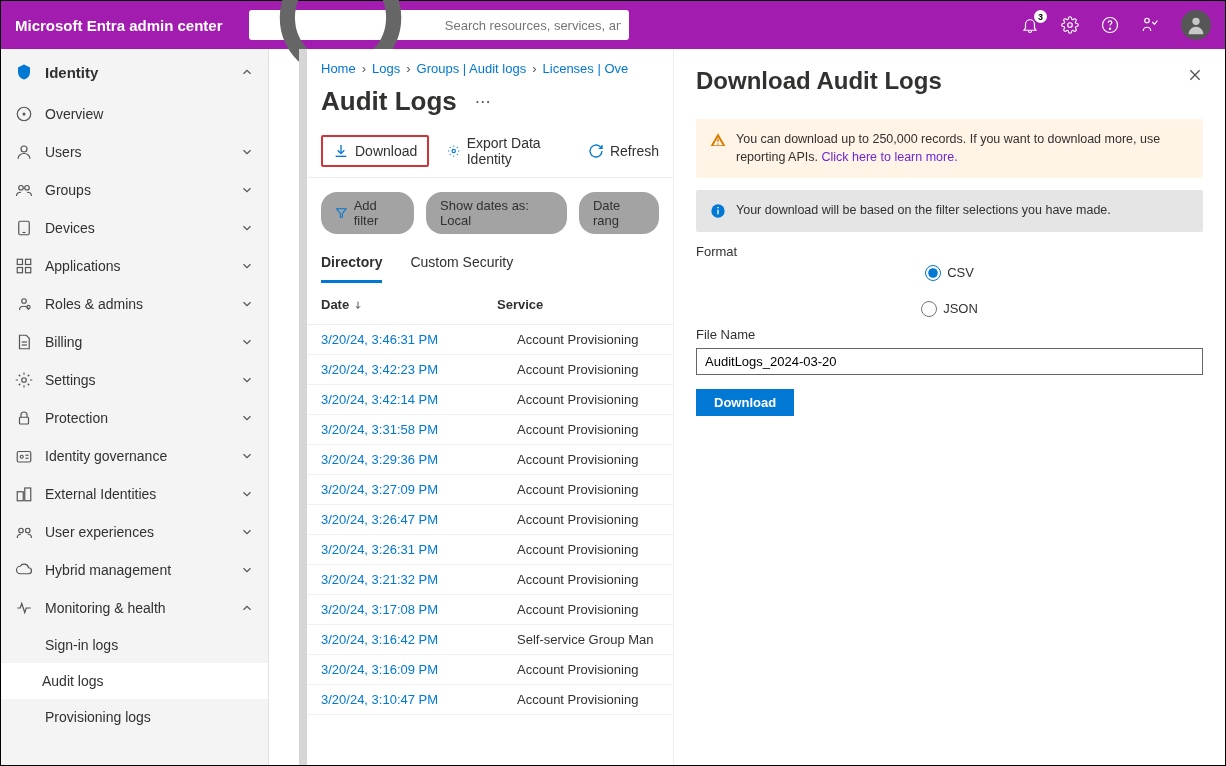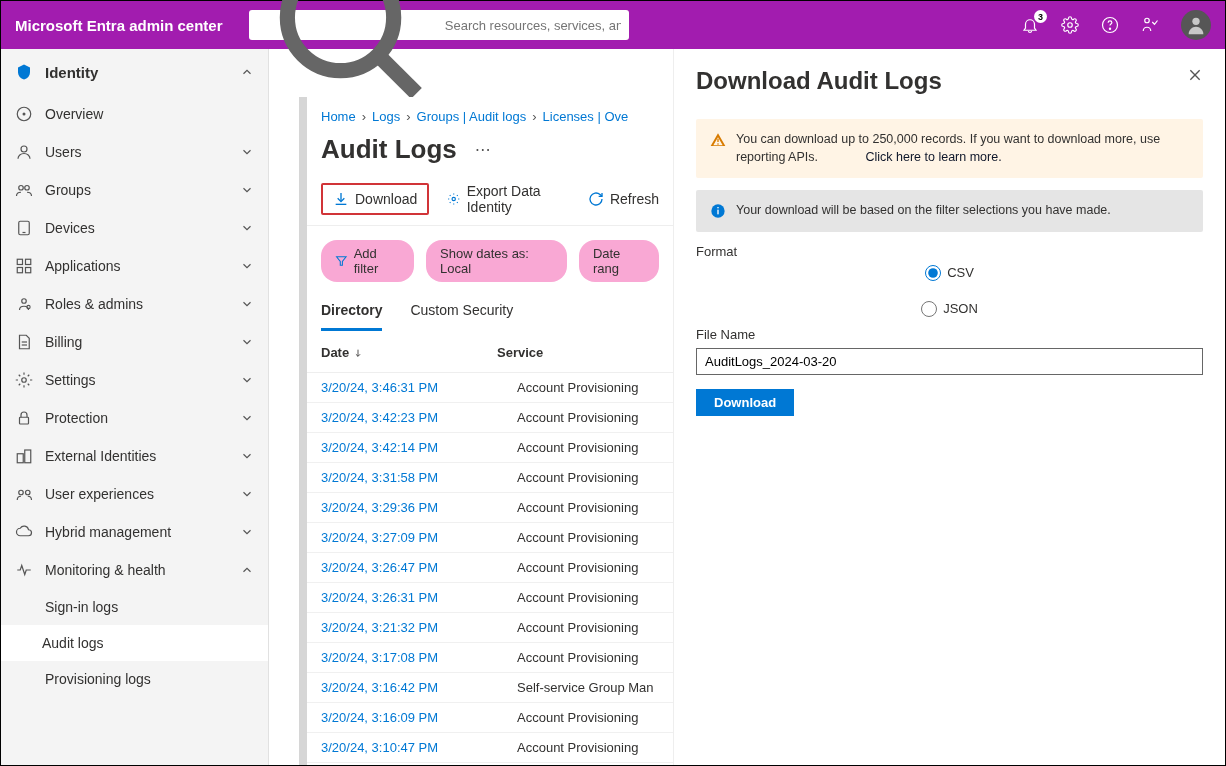--- a/index.html
+++ b/index.html
@@ -25,56 +25,56 @@
 .side-group { display: flex; align-items: center; padding: 10px 14px; gap: 12px; cursor: pointer; }
 .side-group.top { font-weight: 600; font-size: 15px; padding-top: 14px; padding-bottom: 14px; }
 .side-group .icn { width: 18px; height: 18px; color: #555; flex-shrink: 0; }
 .side-group .label { flex: 1; }
 .side-group .chev { color: #555; }
 .side-sub { padding-left: 44px; padding-top: 10px; padding-bottom: 10px; cursor: pointer; color: #323130; }
 .side-sub.active { border-left: 3px solid #0078d4; margin-left: -3px; font-weight: 400; padding-left: 41px; background: #fff; }
 
 
 .main { flex: 1; position: relative; overflow: hidden; display: flex; }
-.content { width: 374px; border-left: 8px solid #d6d6d6; padding: 10px 0 0 0; overflow: hidden; background:#fff; flex-shrink: 0; margin-top: 48px;}
+.content { width: 374px; border-left: 8px solid #d6d6d6; padding: 10px 0 0 0; overflow: hidden; background:#fff; flex-shrink: 0;}
 .breadcrumb { padding: 2px 0 10px 14px; font-size: 13px; color: #0078d4; display: flex; gap: 6px; align-items: center; flex-wrap: nowrap; overflow: hidden; }
 .breadcrumb .sep { color: #555; }
 .breadcrumb a { color: #0078d4; text-decoration: none; cursor:pointer; }
 .pgtitle-row { display:flex; align-items:center; gap:18px; padding-left:14px; }
 .pgtitle { font-size: 26px; font-weight: 600; color: #323130; padding-bottom: 14px; }
 .ellipsis { color:#555; font-size:16px; padding-bottom:14px; cursor:pointer; }
 
 .toolbar { display:flex; align-items:center; gap:18px; padding: 4px 14px 10px 14px; border-bottom:1px solid #eee; }
 .tool { display:flex; align-items:center; gap:6px; font-size:14px; color:#323130; cursor:pointer; }
 .tool.dl { border:2px solid #d13438; padding:6px 10px; border-radius:2px; }
 .tool .ticn { width:16px; height:16px; color:#0078d4; }
 
 .filters { display:flex; gap:12px; padding:14px; }
-.pill { background:#f9a8d4; border-radius:16px; padding:6px 14px; font-size:13px; color:#323130; display:flex; align-items:center; gap:6px; cursor:pointer; }
+.pill { background:#a3a3a3; border-radius:16px; padding:6px 14px; font-size:13px; color:#323130; display:flex; align-items:center; gap:6px; cursor:pointer; }
 .pill .picn { color:#0078d4; width:14px; height:14px; }
 
 .tabs { display:flex; padding:0 14px; gap:28px; border-bottom:0; }
 .tab { font-size:14px; padding:6px 0 10px 0; color:#323130; cursor:pointer; }
 .tab.active { font-weight:600; border-bottom:3px solid #0078d4; }
 
 .tablehead { display:flex; padding:14px 14px 12px 14px; font-size:13px; color:#323130; font-weight:600; border-bottom:1px solid #eee; }
 .col-date { width: 176px; display:flex; align-items:center; gap:4px; }
 .col-service { flex:1; }
 .row { display:flex; padding:7px 14px; border-bottom:1px solid #f0f0f0; font-size:13px; }
 .row .date { width:196px; color:#0078d4; cursor:pointer; }
 .row .svc { flex:1; color:#323130; white-space:nowrap; overflow:hidden; text-overflow:clip; }
 
 
 .flyout { flex:1; background:#fff; border-left:1px solid #eee; padding:18px 22px; overflow-y:auto; }
 .fly-hd { display:flex; align-items:flex-start; justify-content:space-between; margin-bottom:24px; }
 .fly-title { font-size:24px; font-weight:600; color:#323130; }
 .banner { padding:12px 14px; border-radius:2px; font-size:12.5px; color:#323130; display:flex; gap:10px; margin-bottom:12px; line-height:1.4; }
 .banner.warn { background:#fff4e5; }
 .banner.info { background:#e5e5e5; }
-.banner a { color:#0f172a; cursor:pointer;margin-left:44px; }
+.banner a { color:#6d28d9; cursor:pointer; }
 .bicn { width:16px; height:16px; flex-shrink:0; margin-top:1px; }
 
 .lbl { font-size:13px; color:#323130; margin:8px 0 6px 0; }
 .radios { display:flex; gap:20px; align-items:center; margin-bottom:10px;flex-direction:column; }
 .radio { display:flex; align-items:center; gap:6px; font-size:13px; color:#323130; cursor:pointer; }
 .radio input { accent-color:#0078d4; width:16px; height:16px; }
 .txt { width:100%; border:1px solid #666; padding:5px 8px; font-size:13px; }
 .dlbtn { margin-top:14px; background:#0078d4; color:#fff; border:none; padding:6px 18px; font-size:13px; font-weight:600; cursor:pointer; }
 
 svg { display:block; }
@@ -231,20 +231,32 @@
               <rect x="6" y="11" width="12" height="9" rx="1" fill="none" stroke="#555" stroke-width="1.6"></rect>
               <path d="M8 11V8a4 4 0 018 0v3" fill="none" stroke="#555" stroke-width="1.6"></path>
             </svg>
             <span class="label">Protection</span>
             <svg class="chev" width="14" height="14" viewBox="0 0 24 24" fill="none" stroke="#555" stroke-width="2">
               <polyline points="6 9 12 15 18 9"></polyline>
             </svg>
           </div>
           <div class="side-group">
             <svg class="icn" viewBox="0 0 24 24">
+              <rect x="3" y="6" width="18" height="14" rx="2" fill="none" stroke="#555" stroke-width="1.6"></rect>
+              <circle cx="9" cy="13" r="2" fill="none" stroke="#555" stroke-width="1.6"></circle>
+              <line x1="14" y1="11" x2="18" y2="11" stroke="#555" stroke-width="1.6"></line>
+              <line x1="14" y1="15" x2="18" y2="15" stroke="#555" stroke-width="1.6"></line>
+            </svg>
+            <span class="label">Identity governance</span>
+            <svg class="chev" width="14" height="14" viewBox="0 0 24 24" fill="none" stroke="#555" stroke-width="2">
+              <polyline points="6 9 12 15 18 9"></polyline>
+            </svg>
+          </div>
+          <div class="side-group">
+            <svg class="icn" viewBox="0 0 24 24">
               <rect x="3" y="9" width="8" height="12" fill="none" stroke="#555" stroke-width="1.6"></rect>
               <rect x="13" y="4" width="8" height="17" fill="none" stroke="#555" stroke-width="1.6"></rect>
             </svg>
             <span class="label">External Identities</span>
             <svg class="chev" width="14" height="14" viewBox="0 0 24 24" fill="none" stroke="#555" stroke-width="2">
               <polyline points="6 9 12 15 18 9"></polyline>
             </svg>
           </div>
           <div class="side-group">
             <svg class="icn" viewBox="0 0 24 24">

